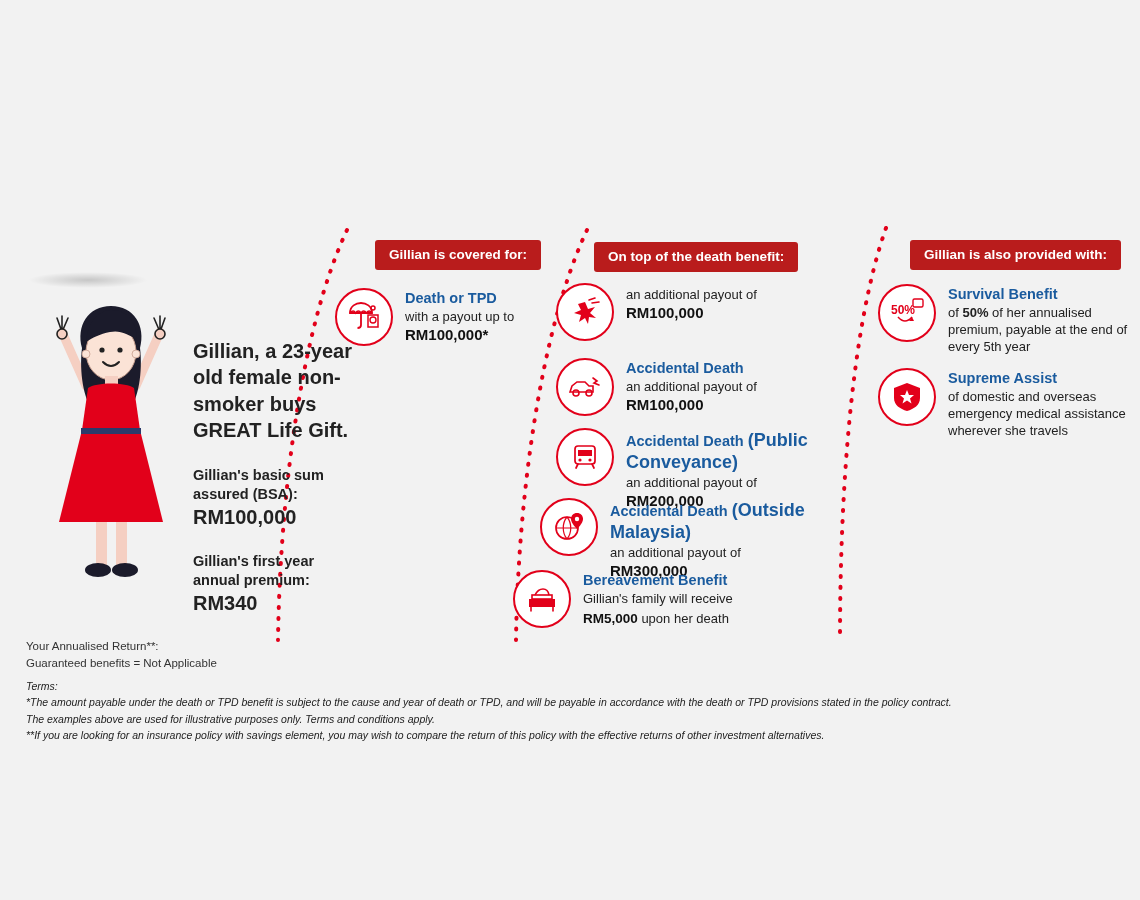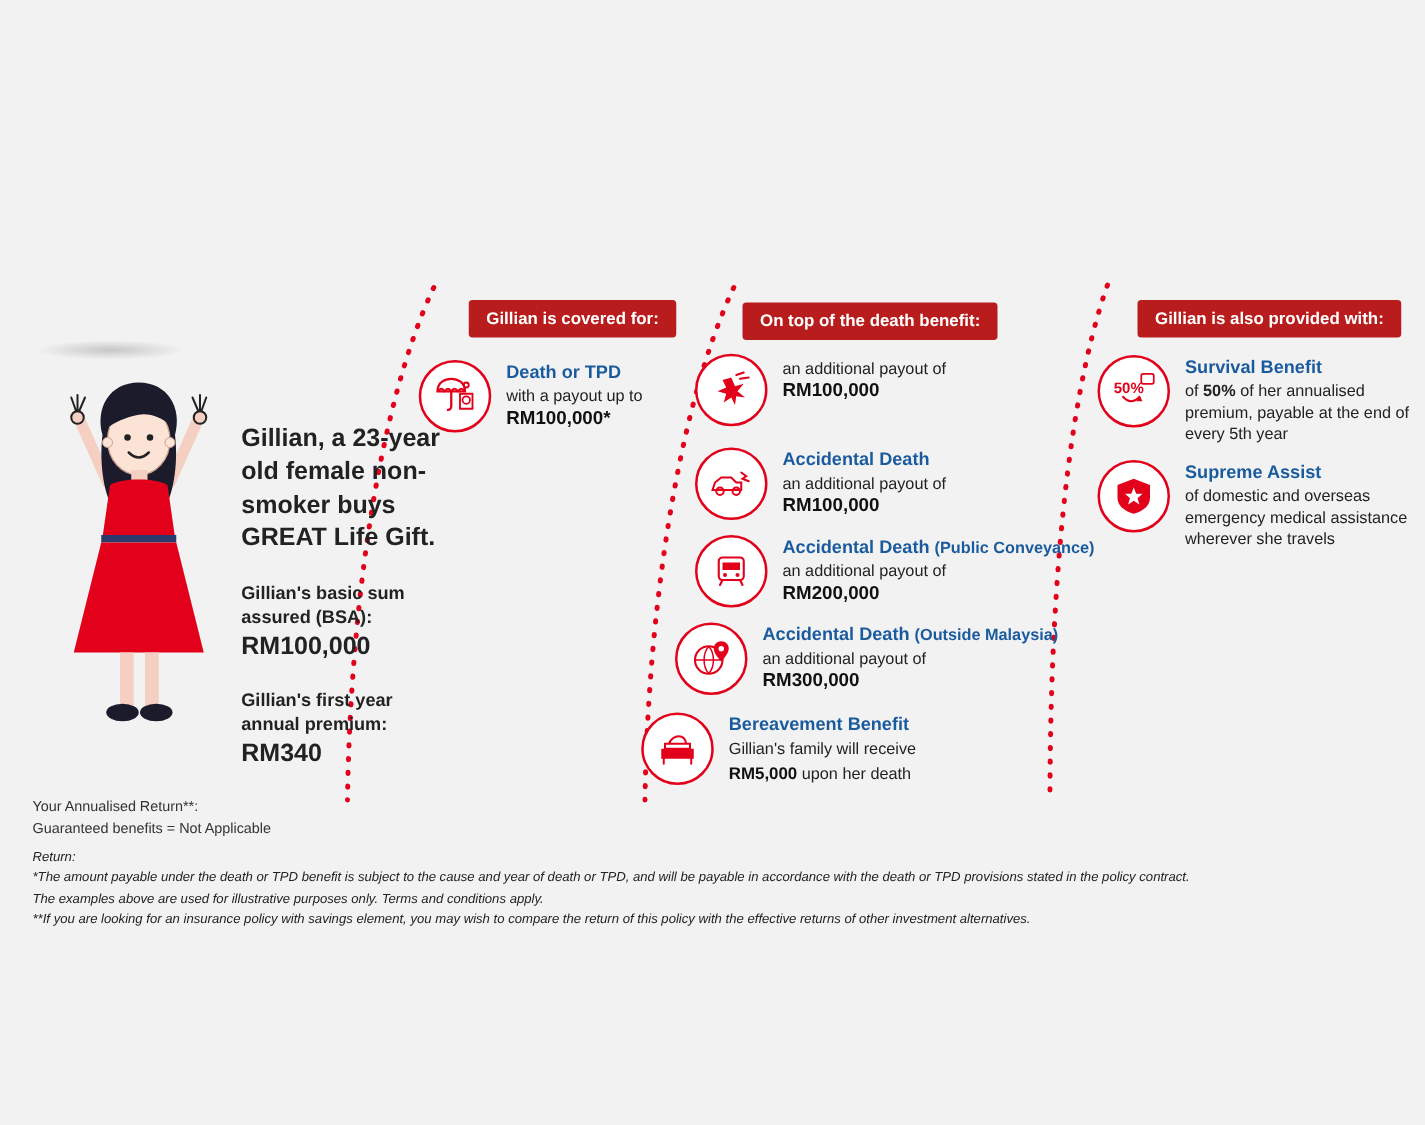--- a/index.html
+++ b/index.html
@@ -34,21 +34,21 @@
   
   .item { position:absolute; display:flex; align-items:flex-start; }
   .icon-circle {
     width:54px; height:54px; border-radius:50%;
     border:2px solid #e2001a; background:#fff;
     display:flex; align-items:center; justify-content:center;
     flex:0 0 54px;
   }
   .item-text { margin-left:12px; padding-top:2px; }
   .item-title { color:#1a5b9e; font-weight:bold; font-size:14.5px; line-height:1.2; }
-  .item-title .sub { color:#1a5b9e; font-weight:bold; font-size:13px; }
+  .item-title .sub { color:#1a5b9e; font-weight:bold; font-size:18px; }
   .item-desc { color:#222; font-size:13px; line-height:1.3; margin-top:2px; }
   .item-amt { color:#111; font-weight:bold; font-size:15px; line-height:1.25; }
   .inline-amt { color:#111; font-weight:bold; font-size:13.5px; }
   .desc-bold { font-weight:bold; }
 
   
   .return-note { position:absolute; left:26px; top:638px; font-size:11.5px; color:#333; line-height:1.45; }
   .notes { position:absolute; left:26px; top:678px; font-size:10.5px; color:#222; line-height:1.55; font-style:italic; }
   .notes .lbl { font-style:italic; }
 
@@ -259,19 +259,19 @@
       <div class="item-desc">of domestic and overseas emergency medical assistance wherever she travels</div>
     </div>
   </div>
 
   <div class="return-note">
     <div>Your Annualised Return**:</div>
     <div>Guaranteed benefits = Not Applicable</div>
   </div>
 
   <div class="notes">
-    <div class="lbl">Return:</div>
+    <div class="lbl">Terms:</div>
     <div>*The amount payable under the death or TPD benefit is subject to the cause and year of death or TPD, and will be payable in accordance with the death or TPD provisions stated in the policy contract.</div>
     <div>The examples above are used for illustrative purposes only. Terms and conditions apply.</div>
     <div>**If you are looking for an insurance policy with savings element, you may wish to compare the return of this policy with the effective returns of other investment alternatives.</div>
   </div>
 
 </div>
 
 </body></html>

